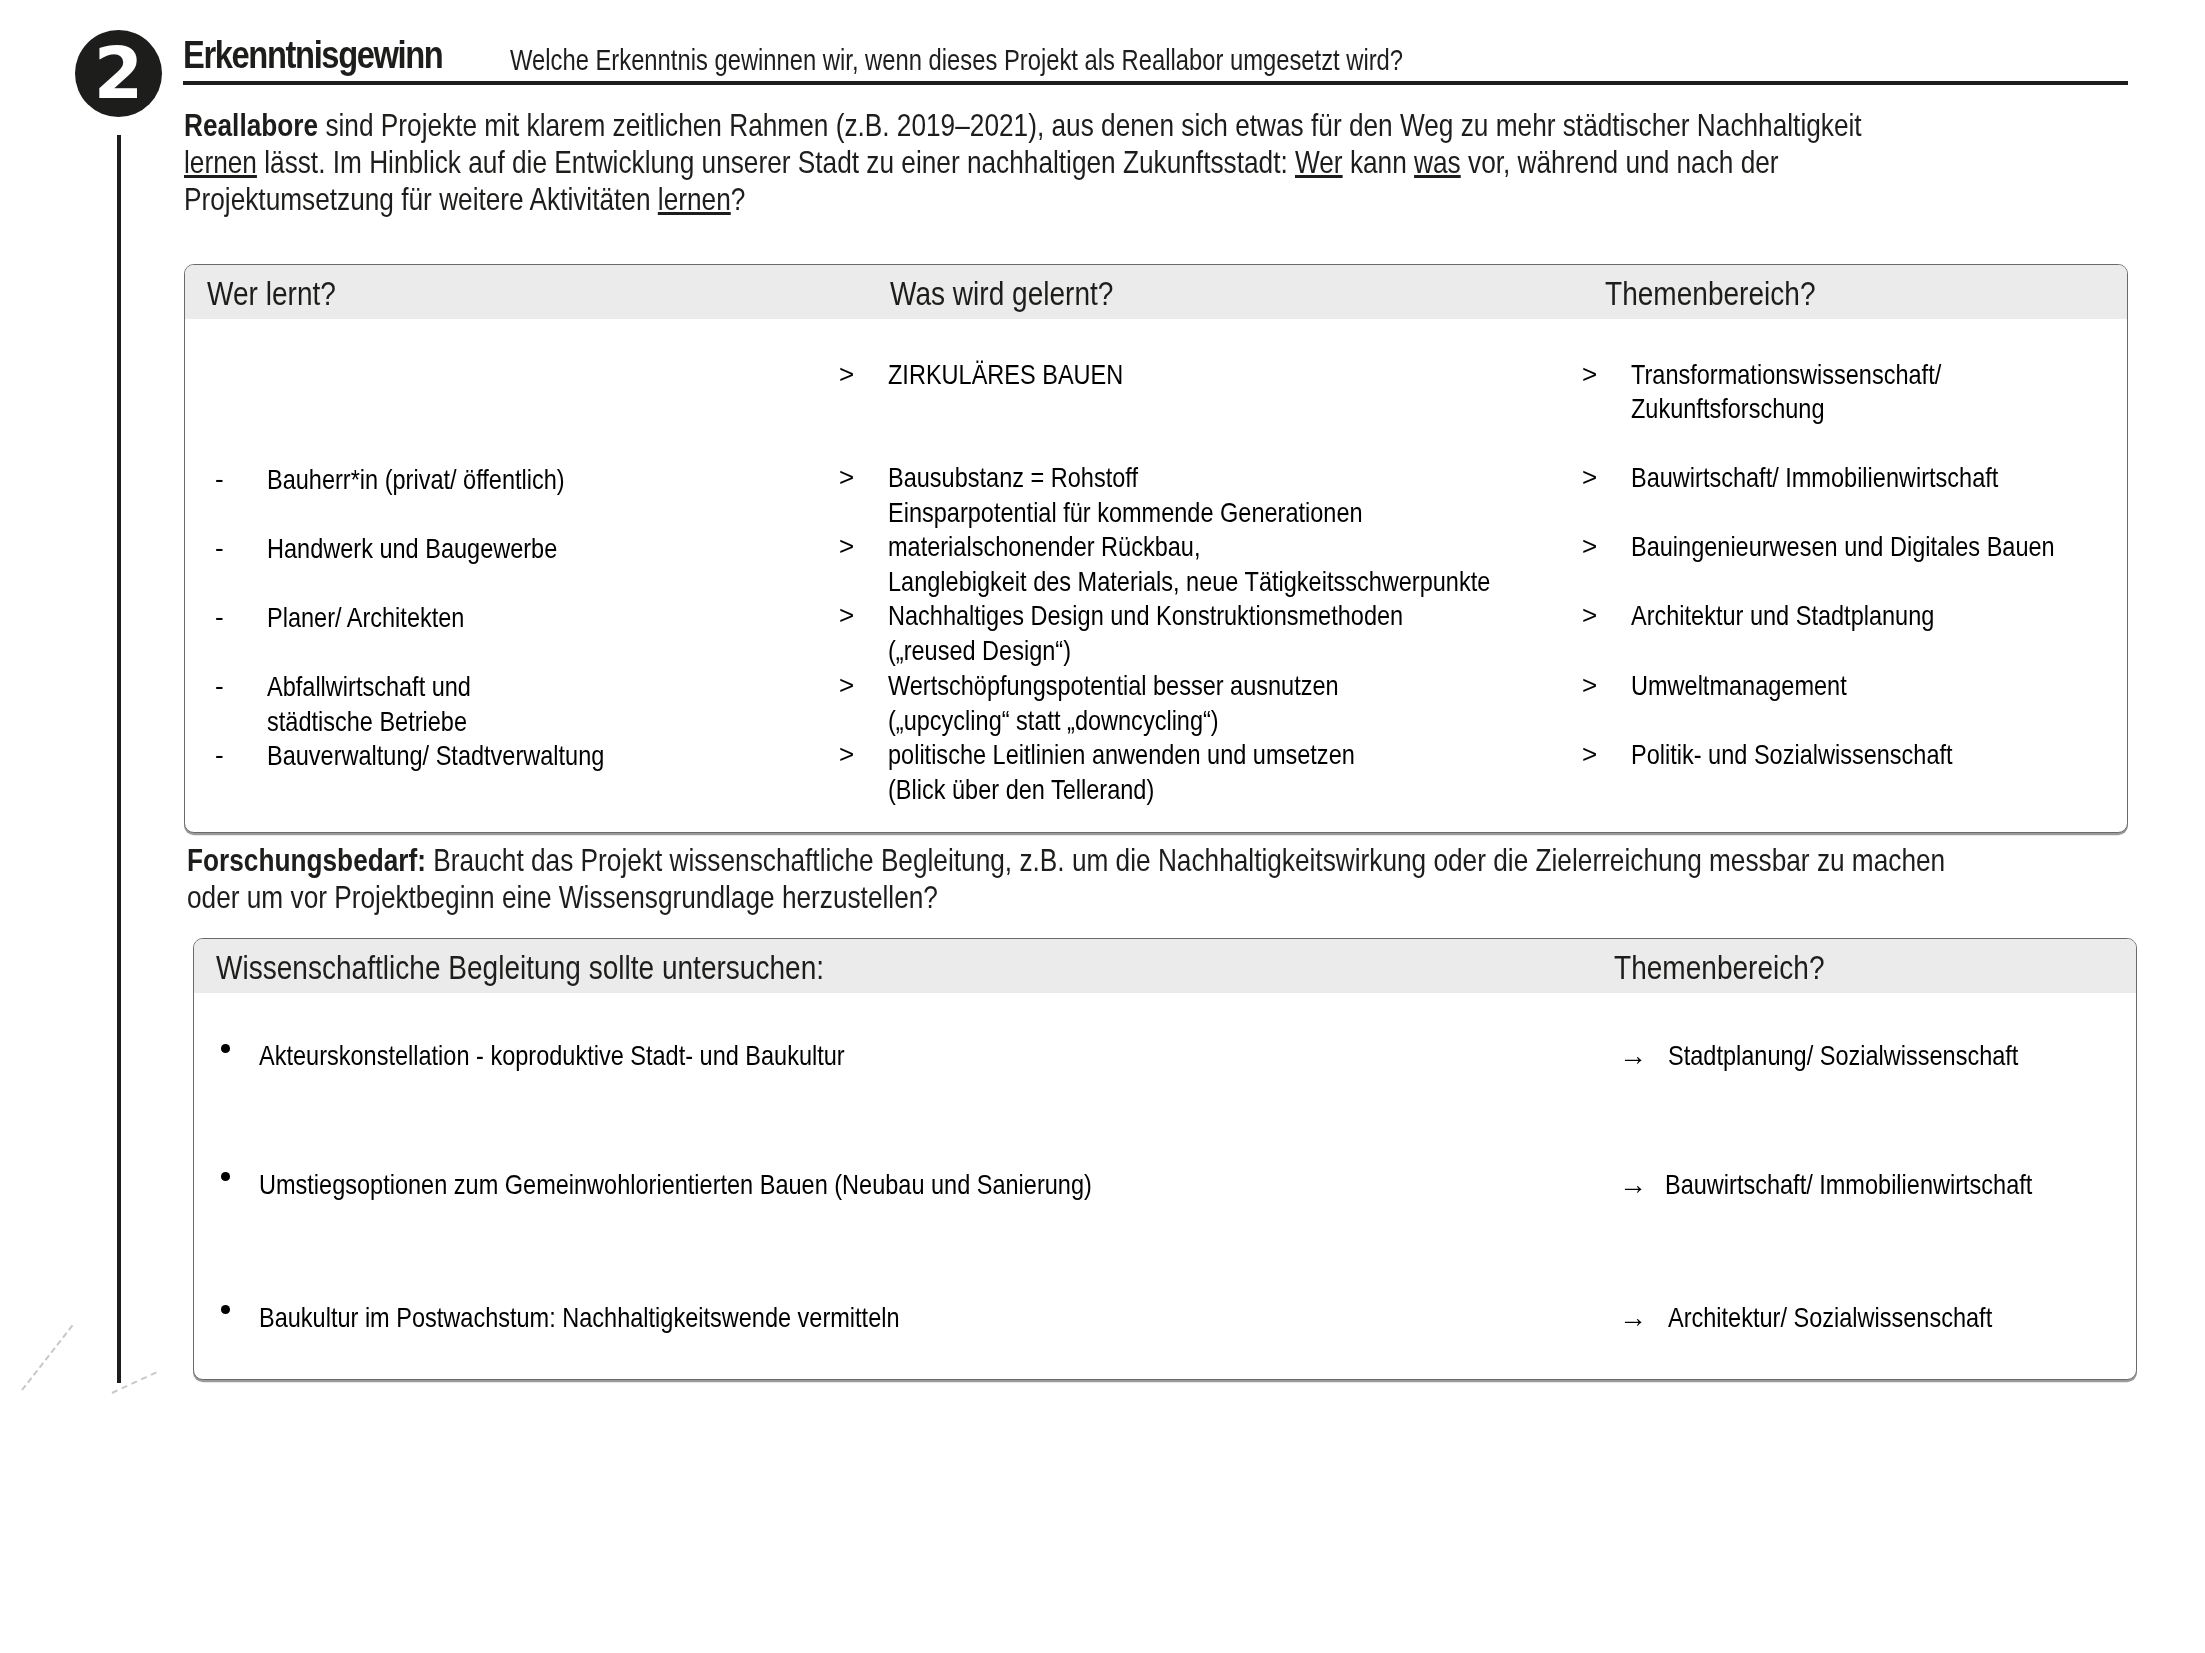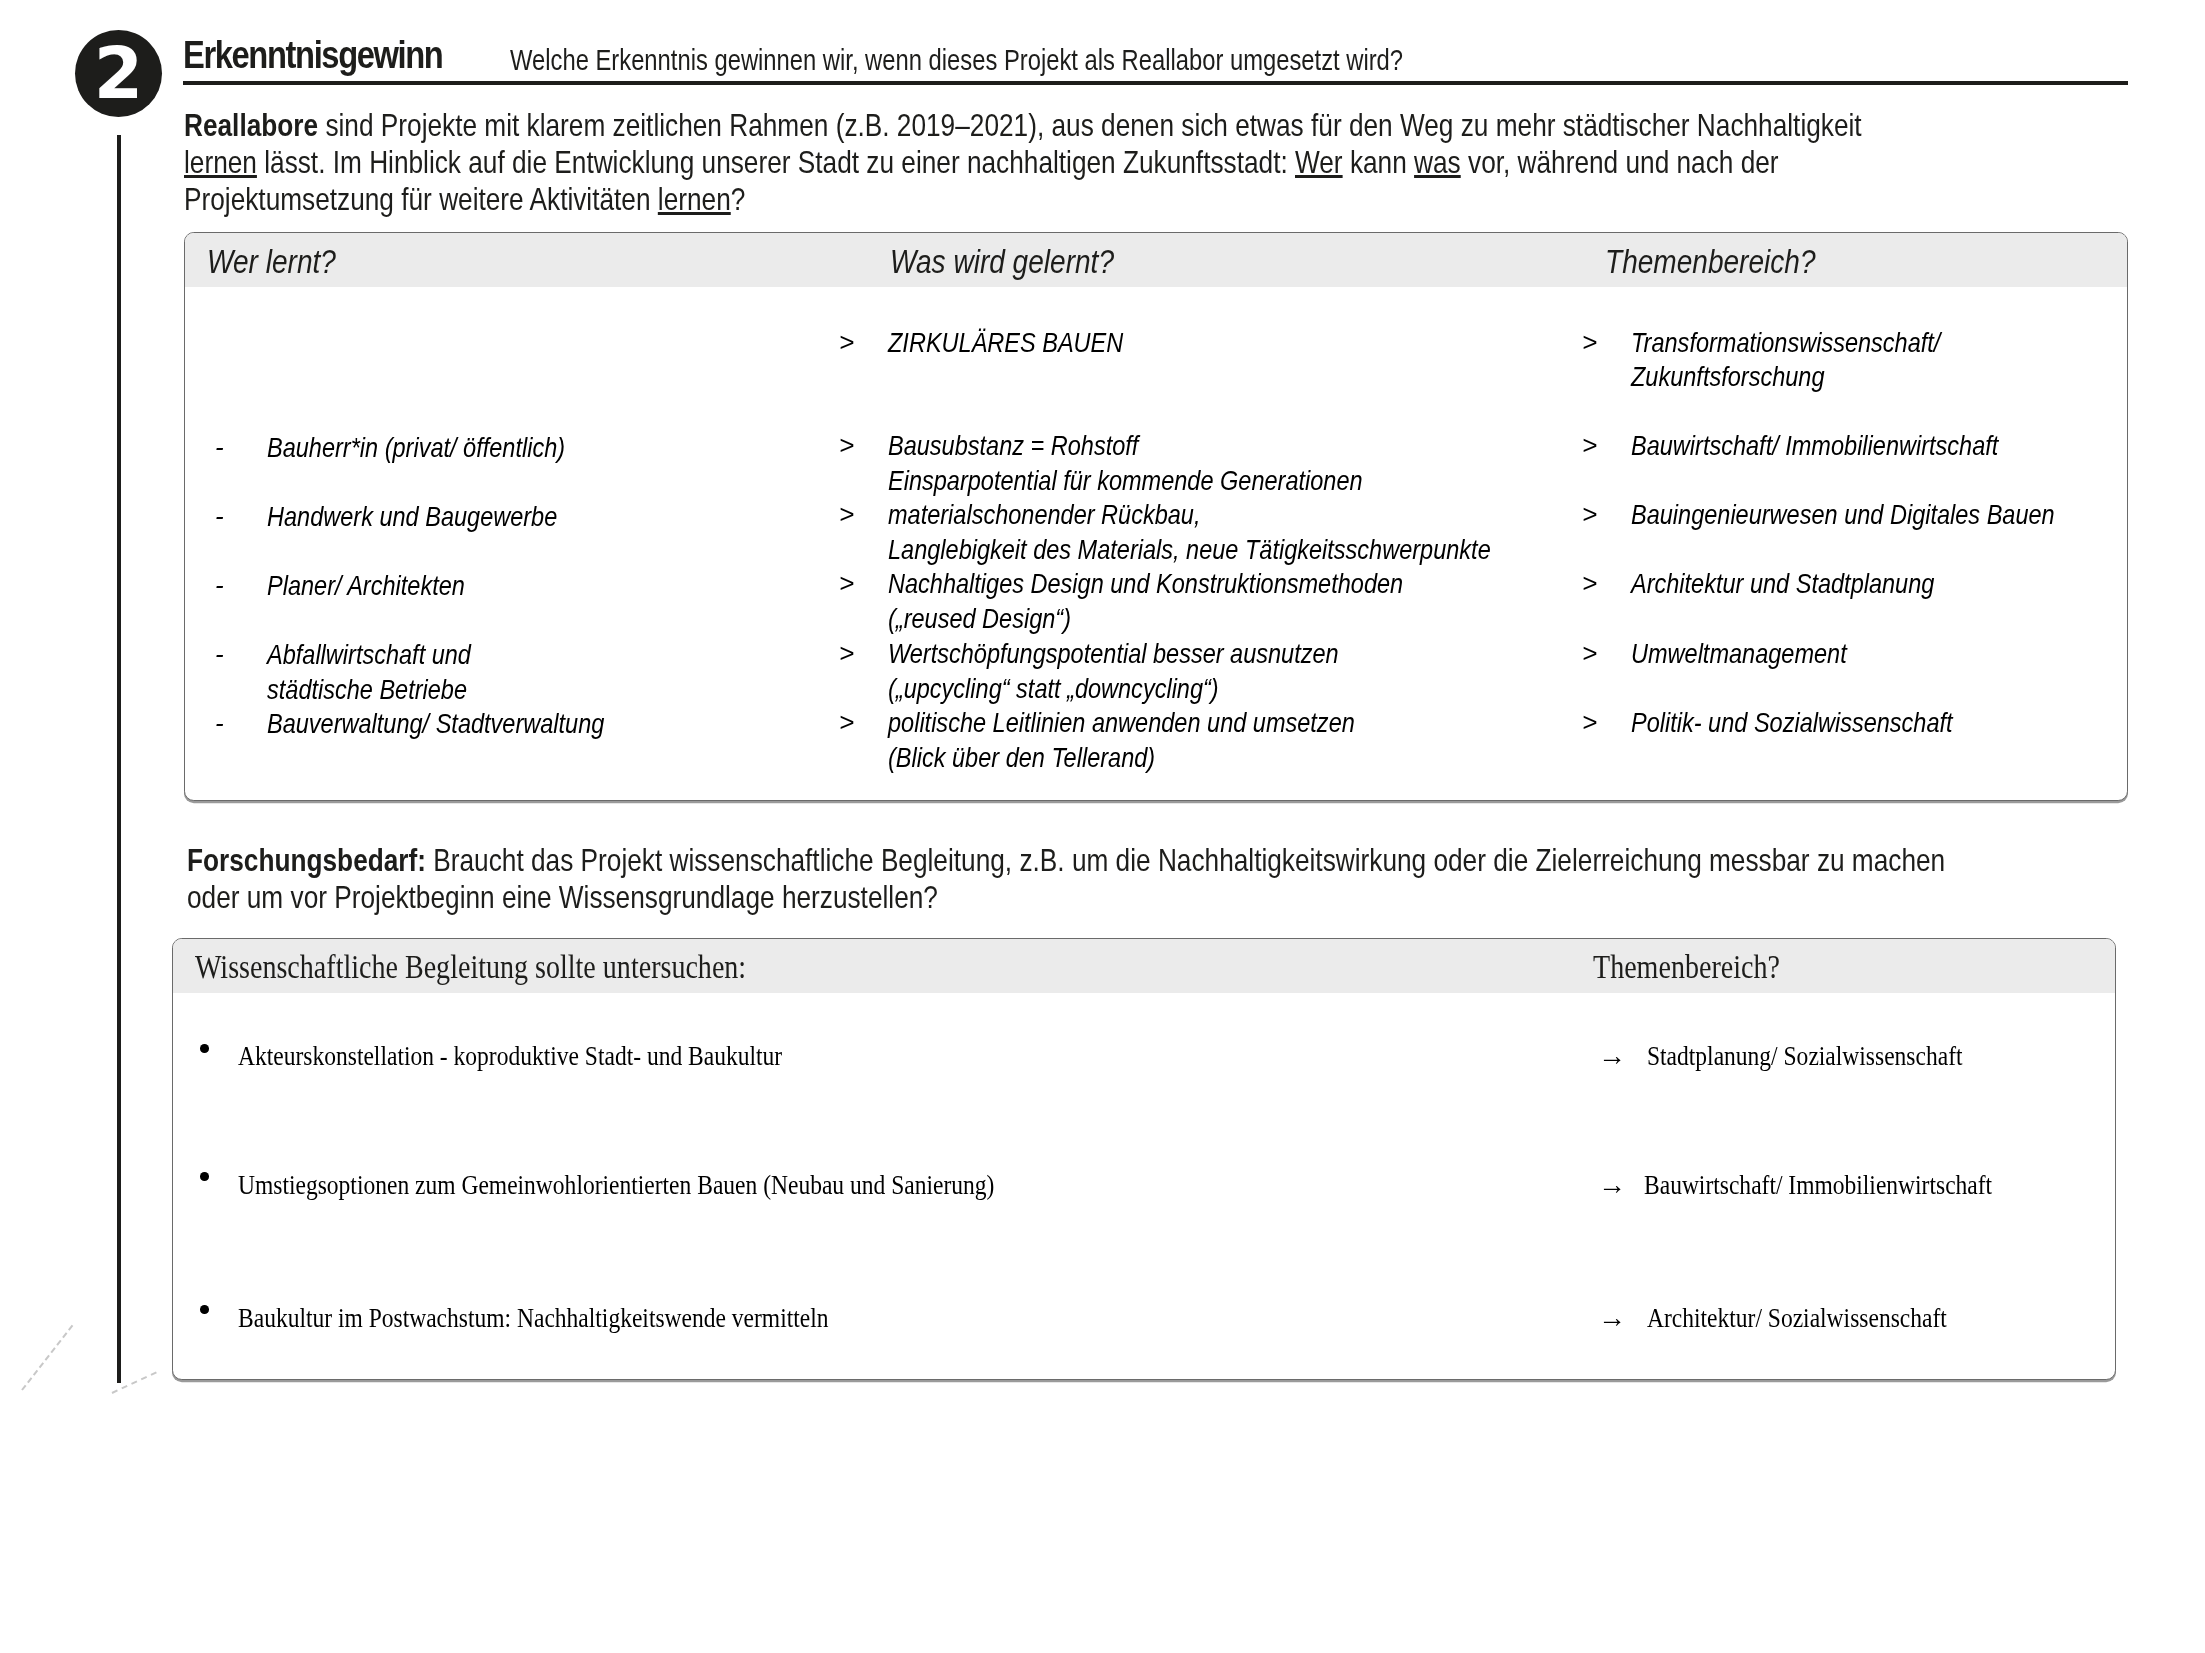--- a/index.html
+++ b/index.html
@@ -13,22 +13,22 @@
   .title-row { left:183px; top:34px; width:1945px; height:46px; white-space:nowrap; }
   .title { font-size:38px; font-weight:bold; letter-spacing:-1.6px; display:inline-block; transform:scaleX(0.86); transform-origin:left; }
   .subtitle { font-size:29px; display:inline-block; position:absolute; left:327px; top:9.8px; transform:scaleX(0.82); transform-origin:left; }
   .rule { left:183px; top:81px; width:1945px; height:3.8px; background:#1d1d1b; }
   .para { font-size:30.5px; line-height:37px; transform:scaleX(0.86); transform-origin:left top; }
   .para b { font-weight:bold; }
   .u { text-decoration:underline; }
   .intro { left:184px; top:107px; width:2234px; }
   .research { left:187px; top:842px; width:2288px; }
   .box { border:1.6px solid #6a6a6a; border-radius:9.8px; box-shadow:0 2.2px 0 #9a9a9a; overflow:hidden; background:#fff; }
-  .box1 { left:184px; top:232px; width:1942px; height:567px;font-style:italic; }
-  .box2 { left:172px; top:938px; width:1942px; height:440px;font-family:Liberation Serif, serif; }
+  .box1 { left:184px; top:264px; width:1942px; height:567px; }
+  .box2 { left:193px; top:938px; width:1942px; height:440px; }
   .thead { position:absolute; left:0; top:0; width:100%; height:54px; background:#ebebeb; }
   .th { position:absolute; top:9.8px; font-size:33px; transform:scaleX(0.85); transform-origin:left; white-space:nowrap; }
   .cell { position:absolute; font-size:28px; line-height:35px; white-space:nowrap; transform:scaleX(0.84); transform-origin:left top; color:#000; }
   .marker { position:absolute; font-size:26px; line-height:35px; color:#000; }
   .bullet { position:absolute; width:8.7px; height:8.7px; border-radius:50%; background:#000; }
   .dash { position:absolute; border-top:2.2px dashed #c8c8c8; width:65px; }
 </style>
 </head>
 <body>
 

